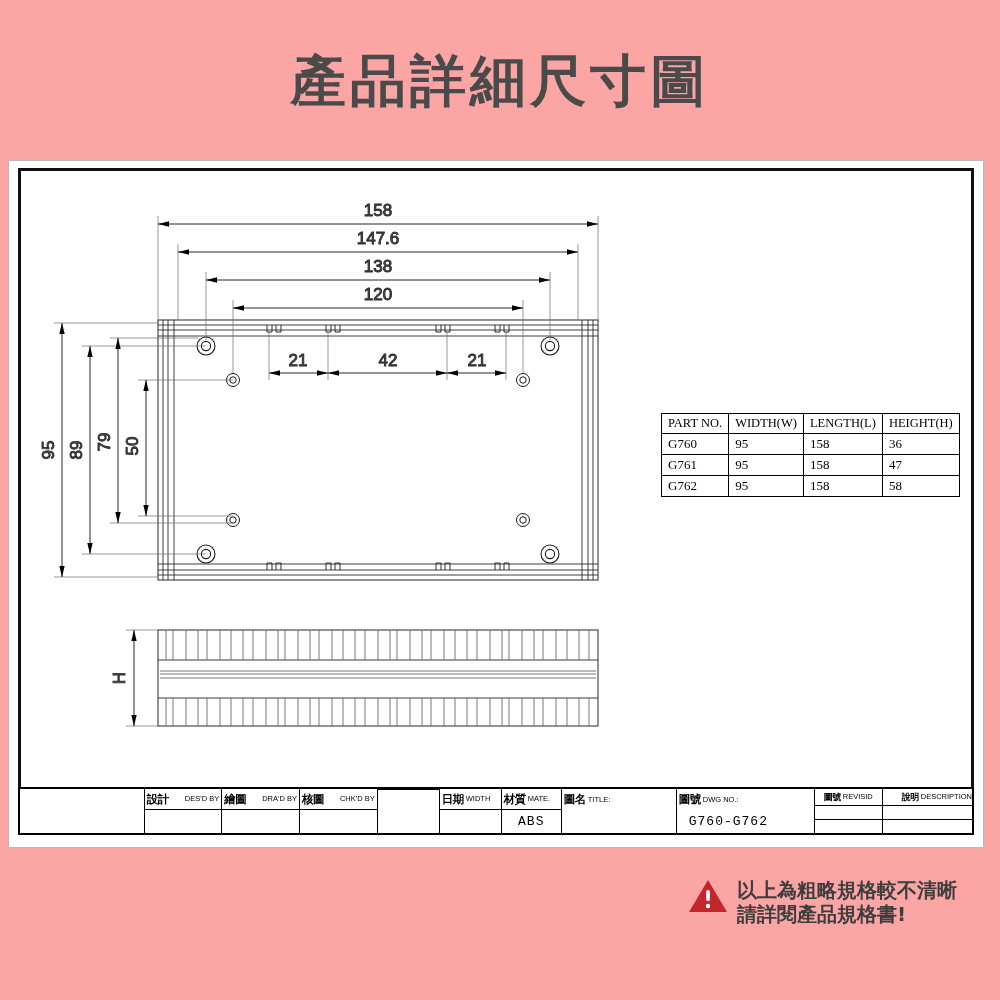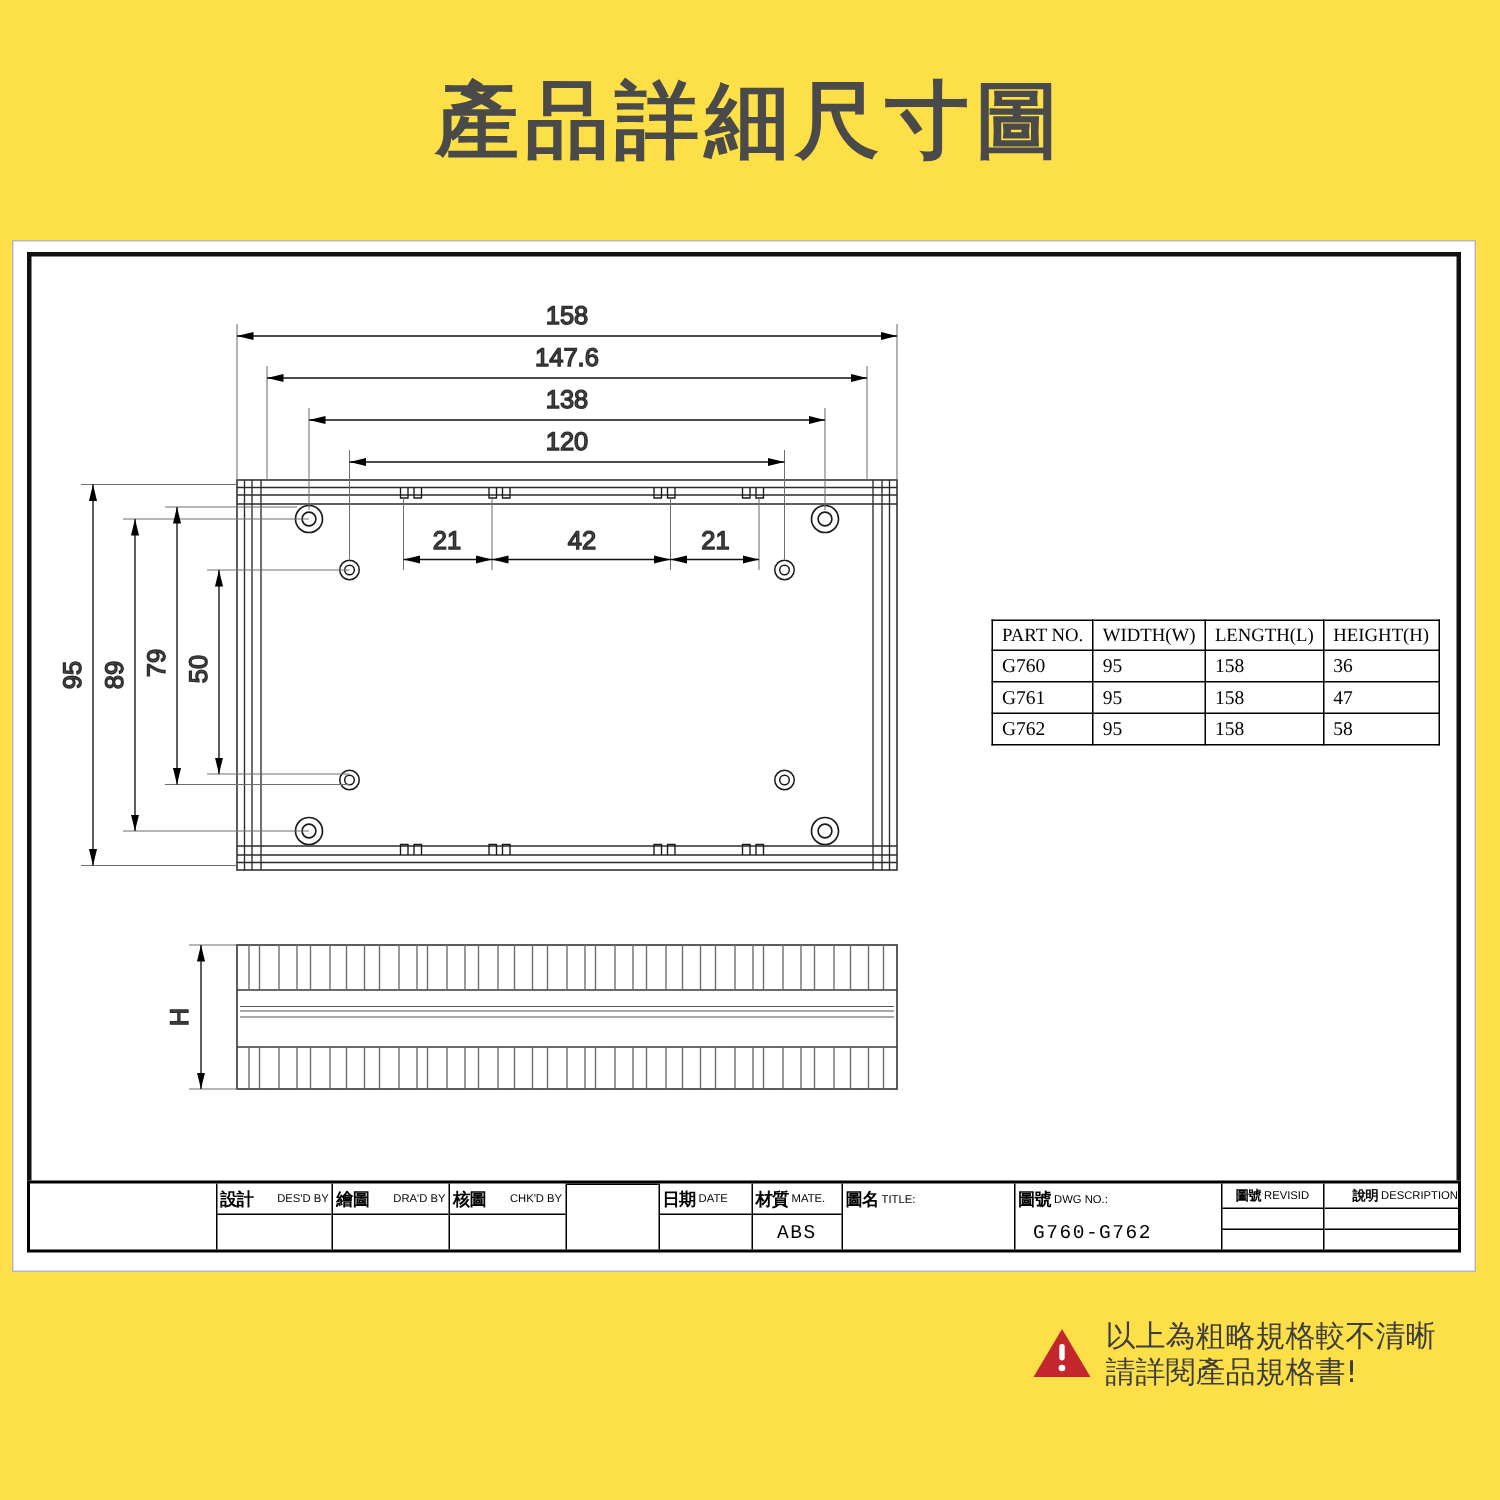--- a/index.html
+++ b/index.html
@@ -6,21 +6,21 @@
   * { box-sizing: border-box; }
   html, body {
     margin: 0; padding: 0;
     width: 1000px; height: 1000px;
     background: #ffffff;
     font-family: "Liberation Sans", "DejaVu Sans", sans-serif;
   }
   #page {
     position: relative;
     width: 1000px; height: 1000px;
-    background: #fde047;
+    background: #fca5a5;
     overflow: hidden;
   }
 
   
   #page-title {
     position: absolute;
     left: 0; top: 52px;
     width: 1000px;
     text-align: center;
     font-size: 56px;
@@ -148,22 +148,22 @@
     flex: 1;
     border-bottom: 1.2px solid #000;
   }
   .rev-row:last-child { border-bottom: none; }
 
   
   #warning {
     position: absolute;
     left: 688px; top: 878px;
     display: flex;
-    align-items: center;
     gap: 9px;
+    font-weight: bold;
   }
   #warning-text {
     font-size: 20px;
     color: #3d3d3d;
     line-height: 1.2;
     font-family: "DejaVu Sans", "Liberation Sans", sans-serif;
     white-space: pre-line;
   }
 
   
@@ -478,21 +478,21 @@
       <div class="tb-head">
         <span class="cjk">比例</span>
         <span class="eng">SCALE</span>
       </div>
       <div class="tb-body"></div>
     </div>
 
     <div class="tb-cell" style="flex:0 0 62px;">
       <div class="tb-head">
         <span class="cjk">日期</span>
-        <span class="eng">DATE</span>
+        <span class="eng">WIDTH</span>
       </div>
       <div class="tb-body"></div>
     </div>
 
     <div class="tb-cell" style="flex:0 0 60px;">
       <div class="tb-head">
         <span class="cjk">材質</span>
         <span class="eng">MATE.</span>
       </div>
       <div class="tb-body">ABS</div>

